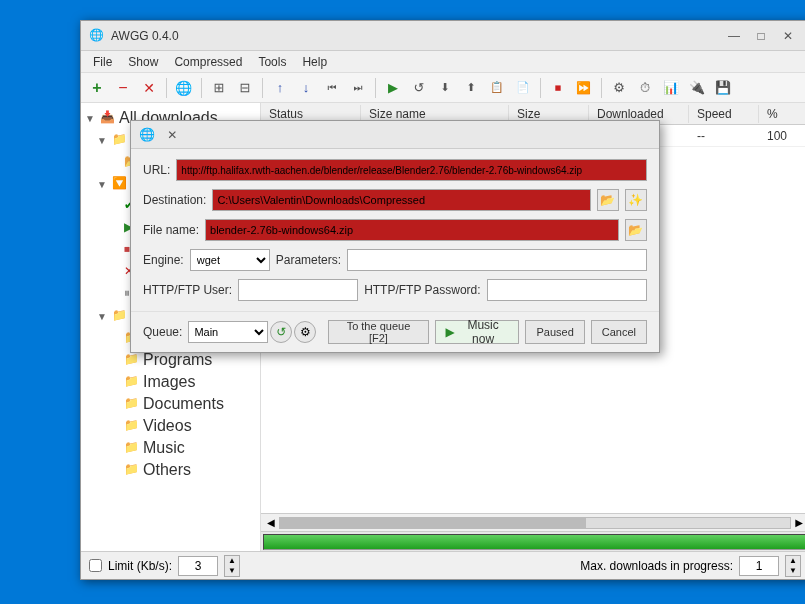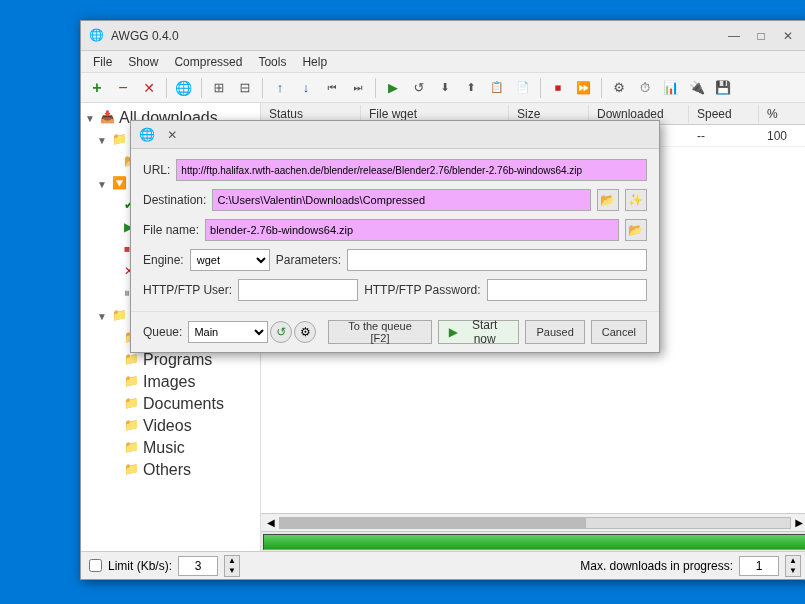--- a/index.html
+++ b/index.html
@@ -241,21 +241,21 @@
       width: 22px; height: 20px; border: none; background: transparent;
       cursor: pointer; font-size: 12px; color: #555; display: flex; align-items: center; justify-content: center;
     }
     
     .dialog-body { padding: 10px 12px; display: flex; flex-direction: column; gap: 8px; }
     
     .form-row { display: flex; align-items: center; gap: 6px; }
     .form-label { font-size: 12px; color: #333; white-space: nowrap; }
     .form-input {
       flex: 1; height: 22px; border: 1px solid #aaa;
-      padding: 2px 4px; font-size: 11px; background: #f0abfc;
+      padding: 2px 4px; font-size: 11px; background: #b91c1c;
     }
     
     .folder-btn {
       width: 22px; height: 22px; border: 1px solid #aaa;
       background: #e8e8e8; cursor: pointer; display: flex; align-items: center; justify-content: center;
       font-size: 12px;
     }
     
     .engine-select {
       width: 80px; height: 22px; border: 1px solid #aaa;
@@ -449,21 +449,21 @@
         <span class="tree-arrow">&nbsp;</span>
         <span class="tree-icon" style="color:#d0a040;">📁</span>
         <span class="tree-label">Others</span>
       </div>
     </div>
 
     <div class="right-panel">
 
       <div class="table-header">
         <div class="th th-status">Status</div>
-        <div class="th th-filename">File wget</div>
+        <div class="th th-filename">Size name</div>
         <div class="th th-size">Size</div>
         <div class="th th-downloaded">Downloaded</div>
         <div class="th th-speed">Speed</div>
         <div class="th th-pct">%</div>
       </div>
 
       <div class="table-row">
         <div class="td td-status">
           <span class="status-dot status-complete"></span>
           <span>Complete</span>
@@ -567,18 +567,18 @@
         <option>Main</option>
         <option>Default</option>
       </select>
       <button class="queue-btn" style="color:#2a8a2a;">↺</button>
       <button class="queue-btn">⚙</button>
     </div>
     <div class="spacer"></div>
     <button class="action-btn">To the queue [F2]</button>
     <button class="action-btn primary" style="display:flex; align-items:center; gap:3px;">
       <span style="color:#2a8a2a;">▶</span>
-      <span>Start now</span>
+      <span>Music now</span>
     </button>
     <button class="action-btn">Paused</button>
     <button class="action-btn">Cancel</button>
   </div>
 </div>
 
 </body></html>

